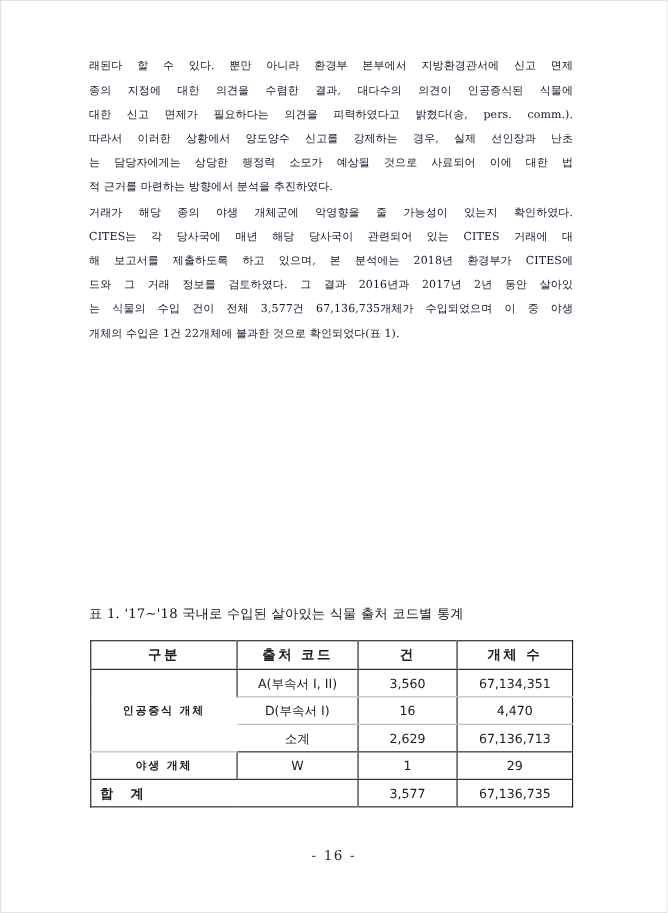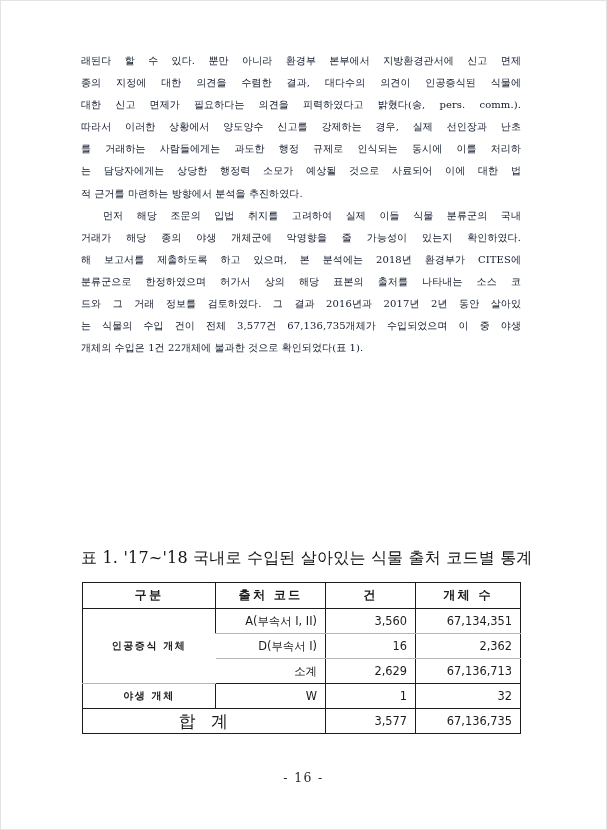--- a/index.html
+++ b/index.html
@@ -63,21 +63,21 @@
     text-align: center;
     text-align-last: left;
     white-space: nowrap;
   }
 
   
   #table-caption {
     position: absolute;
     left: 81px;
     top: 549px;
-    font-size: 16px;
+    font-size: 12px;
     line-height: 18px;
     letter-spacing: 0.2px;
     color: #141414;
     white-space: nowrap;
   }
 
   
   #stats-table-wrap {
     position: absolute;
     left: 82px;
@@ -129,33 +129,32 @@
   
   table.stats tbody tr.light > td {
     border-bottom: 0.8px solid #b6b6b6;
   }
   table.stats tbody tr.heavy > td {
     border-bottom: 1.4px solid #1c1c1c;
   }
   table.stats tbody tr:last-child > td {
     border-bottom: none;
   }
-  .cell-center { text-align: right; }
-  .cell-right  { text-align: right; }
+  .cell-center { text-align: center; }
+  .cell-right  { text-align: center; }
   .cell-group {
     text-align: center;
     font-weight: bold;
     letter-spacing: 1.6px;
     font-size: 10px;
   }
   .cell-total {
-    text-align: center;
-    font-weight: normal;
+    font-weight: bold;
     letter-spacing: 1.6px;
-    font-size: 17px;
+    font-size: 12px;
   }
   .cell-total .gap { display: inline-block; width: 14px; }
 
   
   #page-number {
     position: absolute;
     left: 0;
     top: 770px;
     width: 607px;
     text-align: center;
@@ -172,30 +171,28 @@
 
   <div id="page-border"></div>
 
   <div id="content">
 
     <p class="para">
       <span class="justified-line">래된다 할 수 있다. 뿐만 아니라 환경부 본부에서 지방환경관서에 신고 면제</span>
       <span class="justified-line">종의 지정에 대한 의견을 수렴한 결과, 대다수의 의견이 인공증식된 식물에</span>
       <span class="justified-line">대한 신고 면제가 필요하다는 의견을 피력하였다고 밝혔다(송, pers. comm.).</span>
       <span class="justified-line">따라서 이러한 상황에서 양도양수 신고를 강제하는 경우, 실제 선인장과 난초</span>
-      <span class="justified-line">를 거래하는 사람들에게는 과도한 행정 규제로 인식되는 동시에 이를 처리하</span>
       <span class="justified-line">는 담당자에게는 상당한 행정력 소모가 예상될 것으로 사료되어 이에 대한 법</span>
       <span class="last-line">적 근거를 마련하는 방향에서 분석을 추진하였다.</span>
     </p>
 
     <p class="para">
-      <span class="justified-line" style="text-indent:22px">먼저 해당 조문의 입법 취지를 고려하여 실제 이들 식물 분류군의 국내</span>
       <span class="justified-line">거래가 해당 종의 야생 개체군에 악영향을 줄 가능성이 있는지 확인하였다.</span>
+      <span class="justified-line">CITES는 각 당사국에 매년 해당 당사국이 관련되어 있는 CITES 거래에 대</span>
       <span class="justified-line">해 보고서를 제출하도록 하고 있으며, 본 분석에는 2018년 환경부가 CITES에</span>
-      <span class="justified-line">분류군으로 한정하였으며 허가서 상의 해당 표본의 출처를 나타내는 소스 코</span>
       <span class="justified-line">드와 그 거래 정보를 검토하였다. 그 결과 2016년과 2017년 2년 동안 살아있</span>
       <span class="justified-line">는 식물의 수입 건이 전체 3,577건 67,136,735개체가 수입되었으며 이 중 야생</span>
       <span class="last-line">개체의 수입은 1건 22개체에 불과한 것으로 확인되었다(표 1).</span>
     </p>
 
   </div>
 
   <div id="table-caption">표 1. '17~'18 국내로 수입된 살아있는 식물 출처 코드별 통계</div>
 
   <div id="stats-table-wrap">
@@ -217,32 +214,32 @@
       <tbody>
         <tr class="light">
           <td class="cell-group" rowspan="3">인공증식 개체</td>
           <td class="cell-center">A(부속서 I, II)</td>
           <td class="cell-right">3,560</td>
           <td class="cell-right">67,134,351</td>
         </tr>
         <tr class="light">
           <td class="cell-center">D(부속서 I)</td>
           <td class="cell-right">16</td>
-          <td class="cell-right">2,362</td>
+          <td class="cell-right">4,470</td>
         </tr>
         <tr class="heavy">
           <td class="cell-center">소계</td>
           <td class="cell-right">2,629</td>
           <td class="cell-right">67,136,713</td>
         </tr>
         <tr class="heavy">
           <td class="cell-group">야생 개체</td>
           <td class="cell-center">W</td>
           <td class="cell-right">1</td>
-          <td class="cell-right">32</td>
+          <td class="cell-right">29</td>
         </tr>
         <tr>
           <td class="cell-total" colspan="2"><span>합</span><span class="gap"></span><span>계</span></td>
           <td class="cell-right">3,577</td>
           <td class="cell-right">67,136,735</td>
         </tr>
       </tbody>
     </table>
   </div>
 

